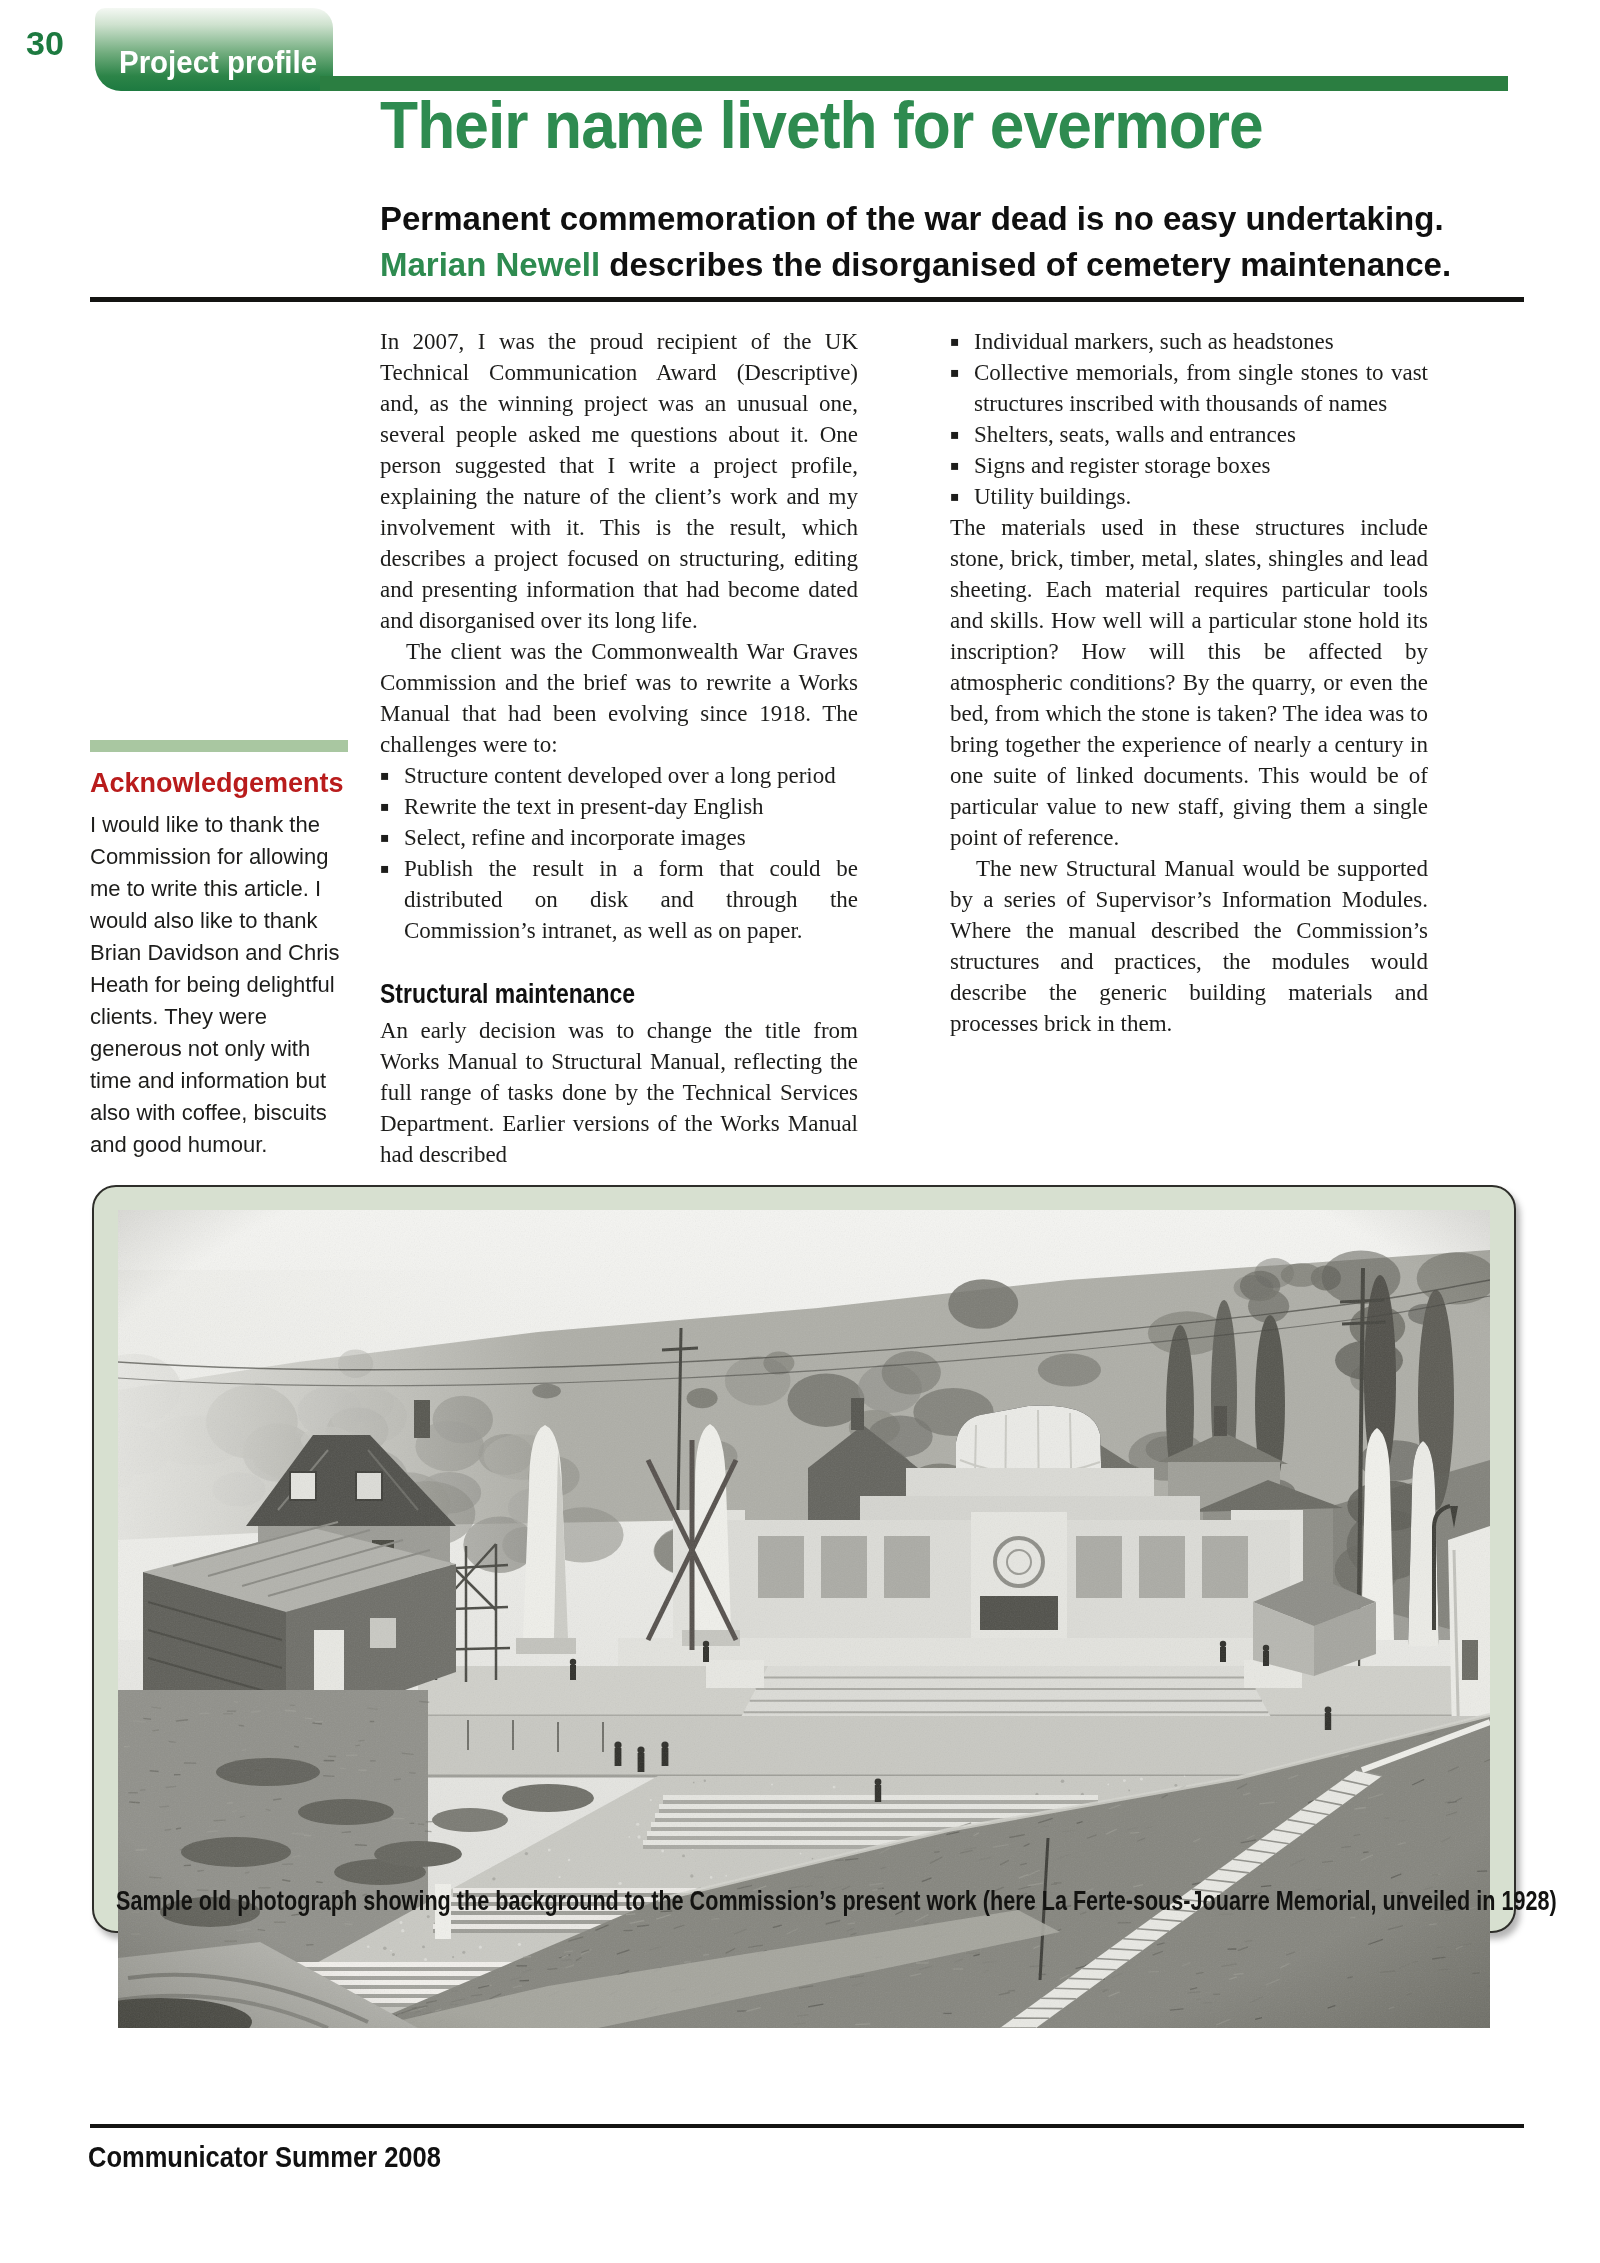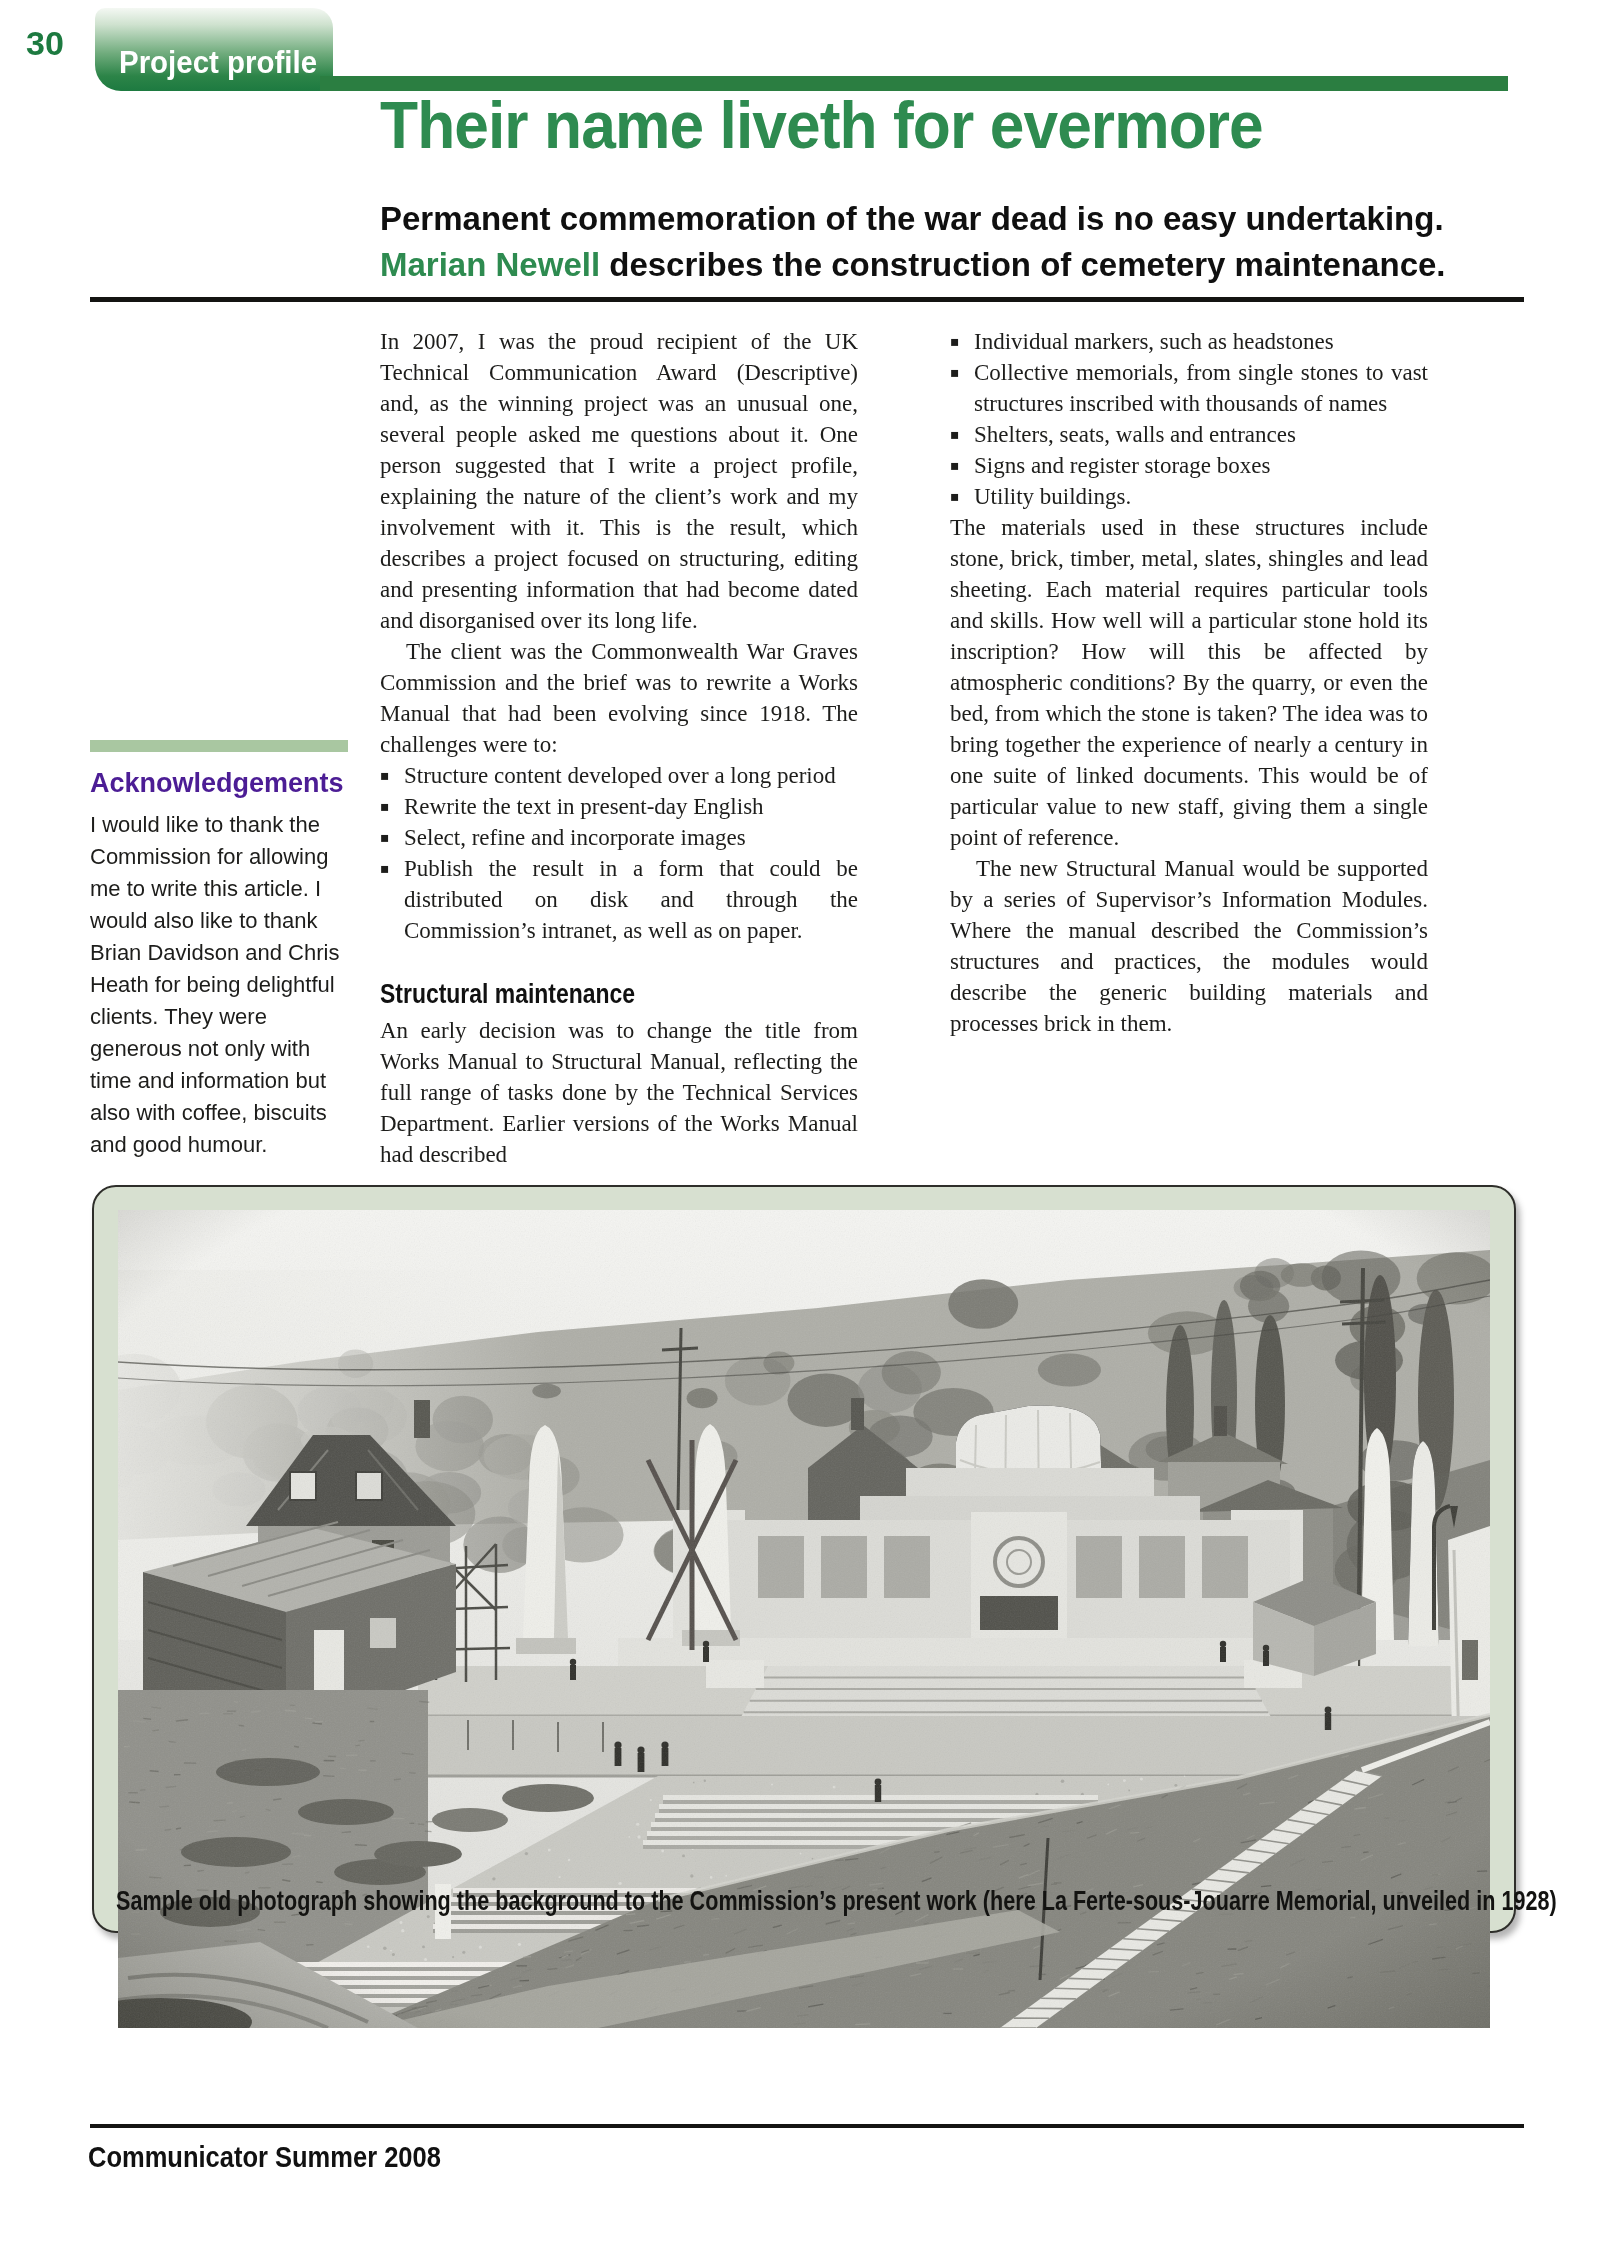--- a/index.html
+++ b/index.html
@@ -20,21 +20,21 @@
       color:var(--green-title);letter-spacing:-1px;white-space:nowrap;}
   .standfirst{position:absolute;left:380px;top:196px;margin:0;font-size:33px;line-height:46px;font-weight:700;color:#101010;}
   .standfirst .author{color:var(--green-title);}
   .head-rule{position:absolute;left:90px;top:297px;width:1434px;height:5px;background:#141412;}
   
   .cond{display:inline-block;transform-origin:0 50%;}
   .cx95{transform:scaleX(.95);} .cx93{transform:scaleX(.93);} .cx85{transform:scaleX(.85);} .cx80{transform:scaleX(.80);}
   
   .sidebar{position:absolute;left:90px;top:740px;width:258px;}
   .sidebar .sbar{height:12px;background:var(--sage-bar);}
-  .sidebar h3{margin:16px 0 10px;font-size:27px;font-weight:700;color:#4c1d95;}
+  .sidebar h3{margin:16px 0 10px;font-size:27px;font-weight:700;color:#b91c1c;}
   .sidebar p{margin:0;font-size:22px;line-height:32px;color:#1d1d1b;}
   
   .col{position:absolute;top:326px;width:478px;font-family:"Liberation Serif",serif;
        font-size:23px;line-height:31px;color:#1d1d1b;}
   #col1{left:380px;} #col2{left:950px;}
   .col p{margin:0;text-align:justify;}
   .col p.ind{text-indent:26px;}
   .bullet{display:flex;margin:0;}
   .bullet .bm{flex:none;width:24px;font-size:14px;line-height:31px;font-family:"DejaVu Sans",sans-serif;}
   .bullet .bt{flex:1;text-align:justify;}
@@ -59,21 +59,21 @@
 
   <span class="page-num">30</span>
   <div class="section-tab">
     <span class="lbl"><span class="cond cx95">Project profile</span></span>
   </div>
   <div class="header-bar"></div>
 
   <h1 class="page-title"><span class="cond cx93">Their name liveth for evermore</span></h1>
   <p class="standfirst">
     <span>Permanent commemoration of the war dead is no easy undertaking.</span><br>
-    <span class="author">Marian Newell</span><span> describes the construction of cemetery maintenance.</span>
+    <span class="author">Marian Newell</span><span> describes the disorganised of cemetery maintenance.</span>
   </p>
   <div class="head-rule"></div>
 
   <aside class="sidebar">
     <div class="sbar"></div>
     <h3>Acknowledgements</h3>
     <p>I would like to thank the Commission for allowing me to write this article. I would also like to thank Brian Davidson and Chris Heath for being delightful clients. They were generous not only with time and information but also with coffee, biscuits and good humour.</p>
   </aside>
 
   <div class="col" id="col1">

